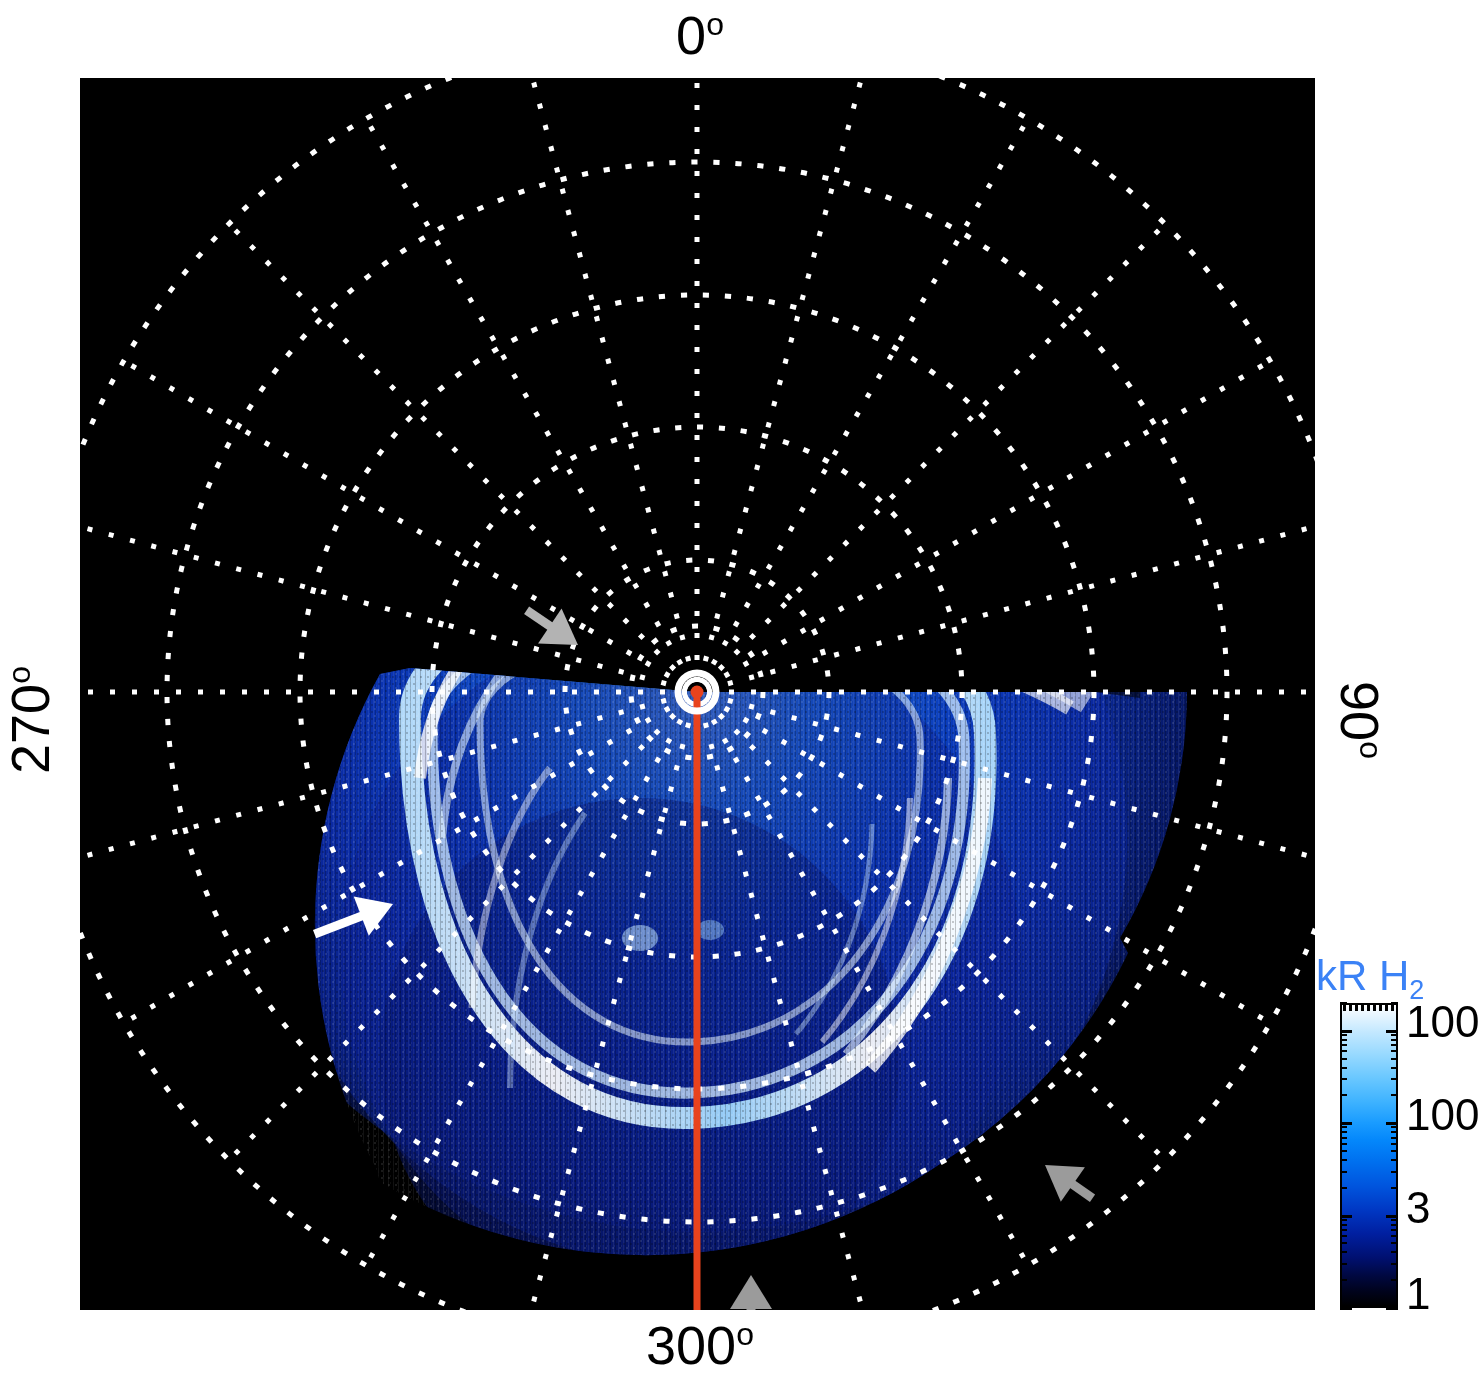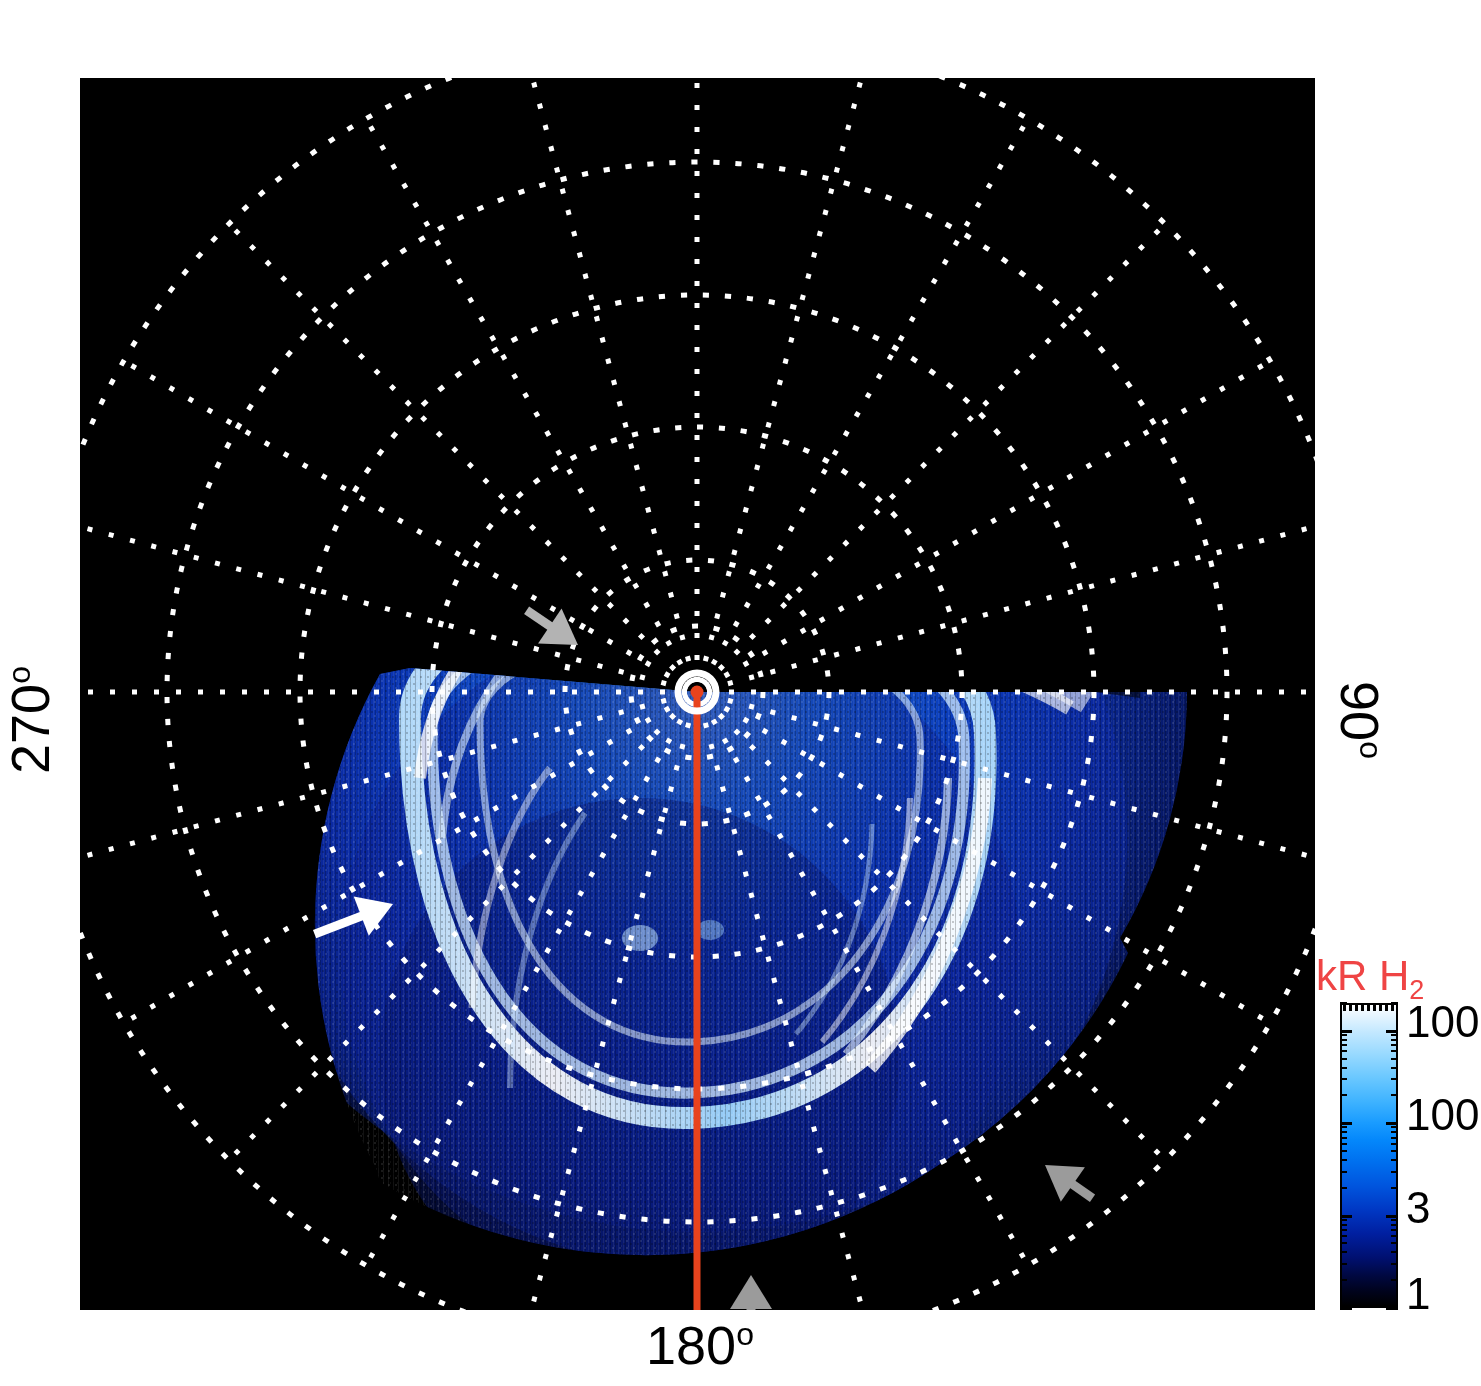--- a/index.html
+++ b/index.html
@@ -74,21 +74,21 @@
     transform: rotate(90deg);
     transform-origin: 50% 50%;
   }
 
   
   .cb-title {
     position: absolute;
     left: 1316px;
     top: 952px;
     font-size: 42px;
-    color: #ef4444;
+    color: #3b82f6;
     white-space: nowrap;
   }
   .cb-title .sub {
     font-size: 27px;
     vertical-align: sub;
   }
   .colorbar-wrap {
     position: absolute;
     left: 1340px;
     top: 1003px;
@@ -151,22 +151,23 @@
     left: 0; top: 0;
     width: 1235px;
     height: 1232px;
   }
 </style>
 </head>
 <body>
 
 <div id="figure">
 
-
-  <div class="axis-label" id="label-bottom"><span>180</span><span class="deg">o</span></div>
+  <div class="axis-label" id="label-top"><span>0</span><span class="deg">o</span></div>
+
+  <div class="axis-label" id="label-bottom"><span>300</span><span class="deg">o</span></div>
 
   <div class="axis-label" id="label-left"><span>270</span><span class="deg">o</span></div>
 
   <div class="axis-label" id="label-right"><span>90</span><span class="deg">o</span></div>
 
   <div class="plot-panel">
 
     <svg class="data-svg" viewBox="0 0 1235 1232" preserveAspectRatio="none">
       <defs>
 

